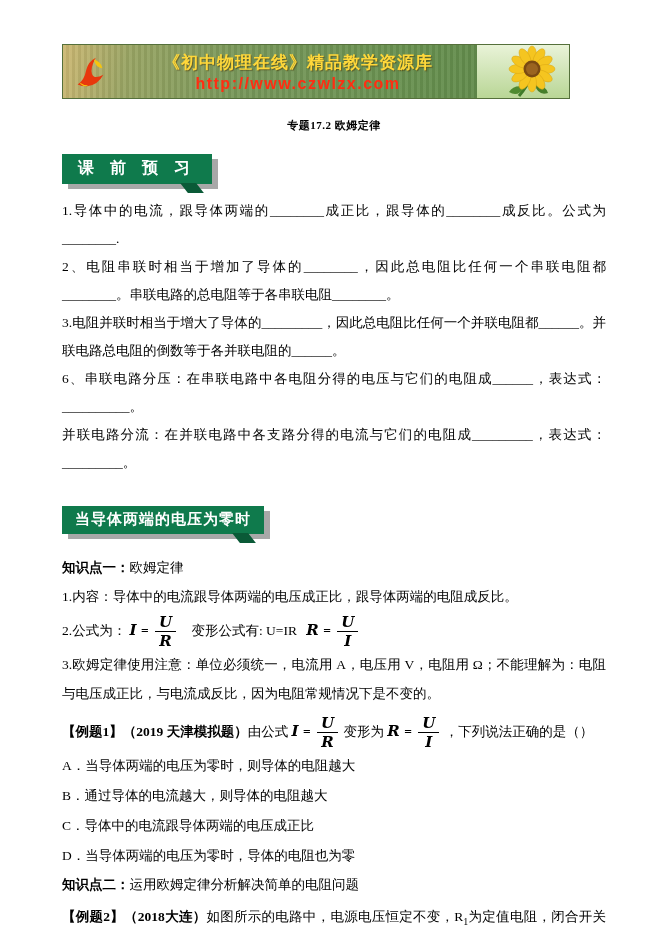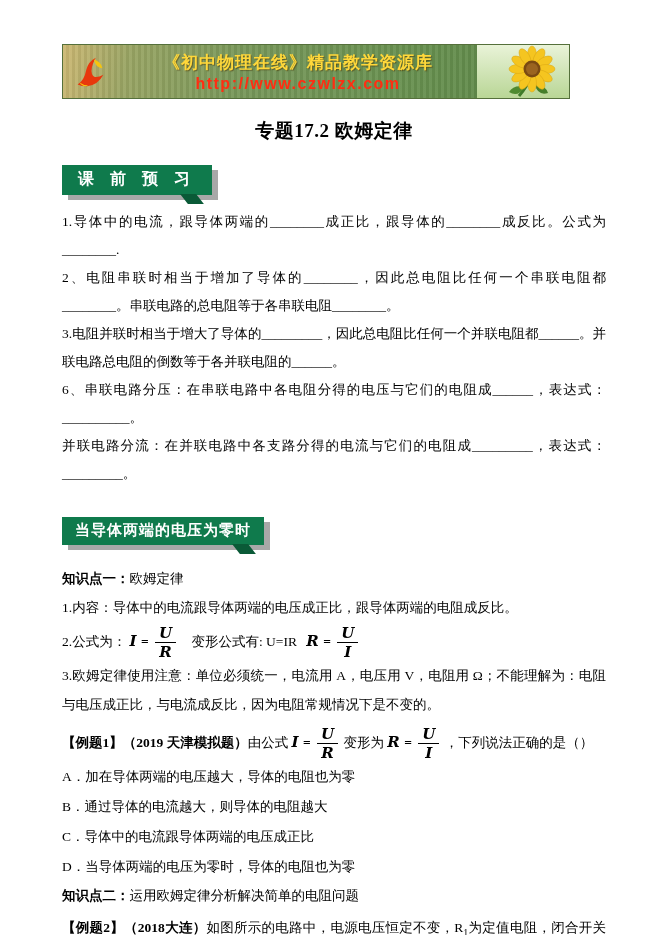--- a/index.html
+++ b/index.html
@@ -29,21 +29,21 @@
   .site-url {
     font-size: 16px; font-weight: bold; color: #ff2d12; letter-spacing: 1.5px;
     font-family: "Liberation Sans", sans-serif;
   }
   .sunflower-wrap {
     width: 92px; display: flex; align-items: center; justify-content: center;
     background: linear-gradient(180deg, #e9f3d8, #b9d696);
   }
 
   
-  .doc-title { text-align: center; font-size: 19px; font-weight: bold; margin-top: 19px; letter-spacing: 0.5px; }
+  .doc-title { text-align: center; font-size: 11px; font-weight: bold; margin-top: 19px; letter-spacing: 0.5px; }
 
   
   .banner {
     position: relative; display: inline-block;
     color: #fff; font-weight: bold; background: #0f7a4c;
     box-shadow: 6px 5px 0 #a8a8a8;
   }
   .banner .tail {
     position: absolute; right: 12px; bottom: -9px;
     width: 16px; height: 10px; background: #0a5a37;
@@ -162,21 +162,21 @@
       <span class="mvar">I</span>
       <span class="meq">=</span>
       <span class="frac"><span class="num mvar">U</span><span class="den mvar">R</span></span>
       <span>变形为</span>
       <span class="mvar">R</span>
       <span class="meq">=</span>
       <span class="frac"><span class="num mvar">U</span><span class="den mvar">I</span></span>
       <span>，下列说法正确的是（）</span>
     </p>
     <div class="options">
-      <p>A．加在导体两端的电压越大，导体的电阻也为零</p>
+      <p>A．当导体两端的电压为零时，则导体的电阻越大</p>
       <p>B．通过导体的电流越大，则导体的电阻越大</p>
       <p>C．导体中的电流跟导体两端的电压成正比</p>
       <p>D．当导体两端的电压为零时，导体的电阻也为零</p>
     </div>
   </div>
 
   <div class="content">
     <p>
       <span class="b">知识点二：</span><span>运用欧姆定律分析解决简单的电阻问题</span>
     </p>

